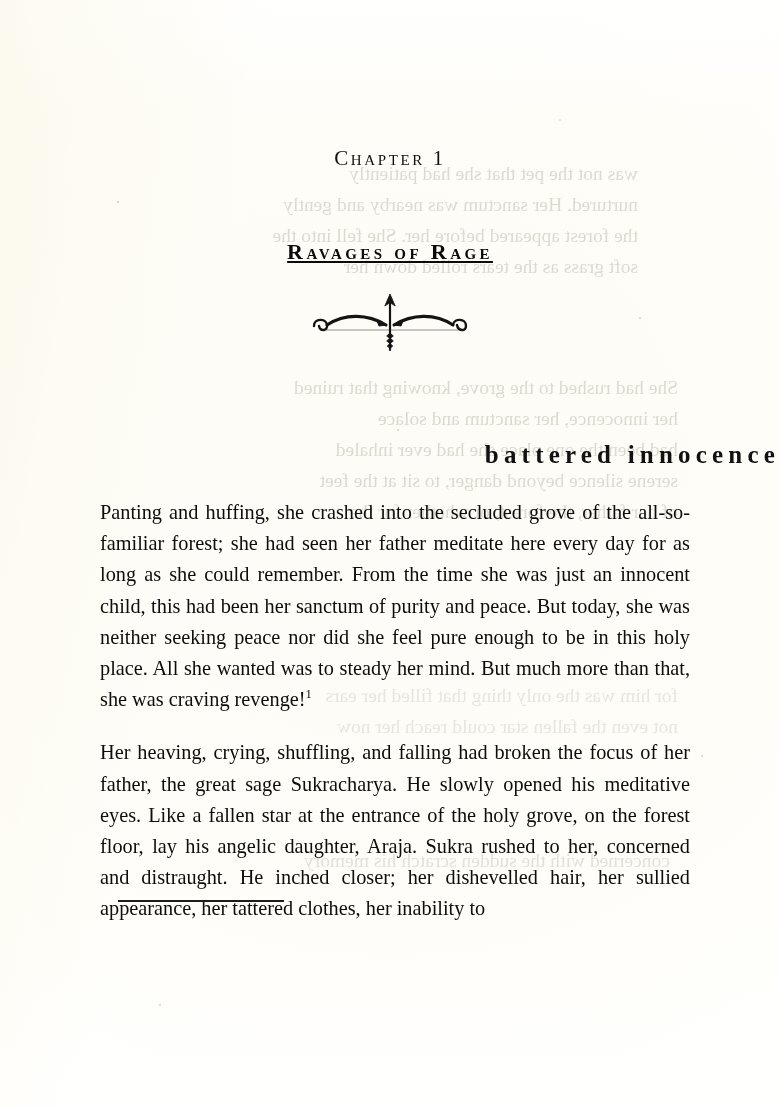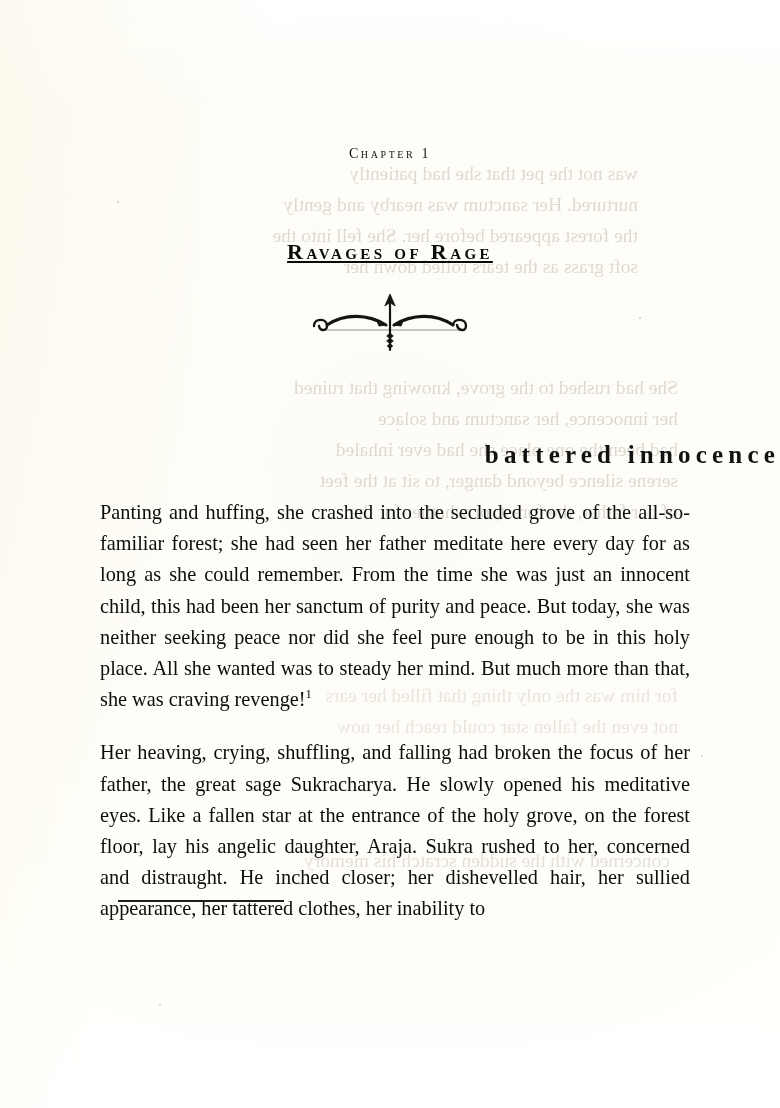--- a/index.html
+++ b/index.html
@@ -75,21 +75,21 @@
     position: relative;
     z-index: 5;
   }
 
   .chapter-label {
     position: absolute;
     top: 146px;
     left: 0;
     right: 0;
     text-align: center;
-    font-size: 14px;
+    font-size: 21px;
     font-variant: small-caps;
     letter-spacing: 2.6px;
     color: #111;
   }
 
   .chapter-title {
     position: absolute;
     top: 224px;
     left: 0;
     right: 0;

